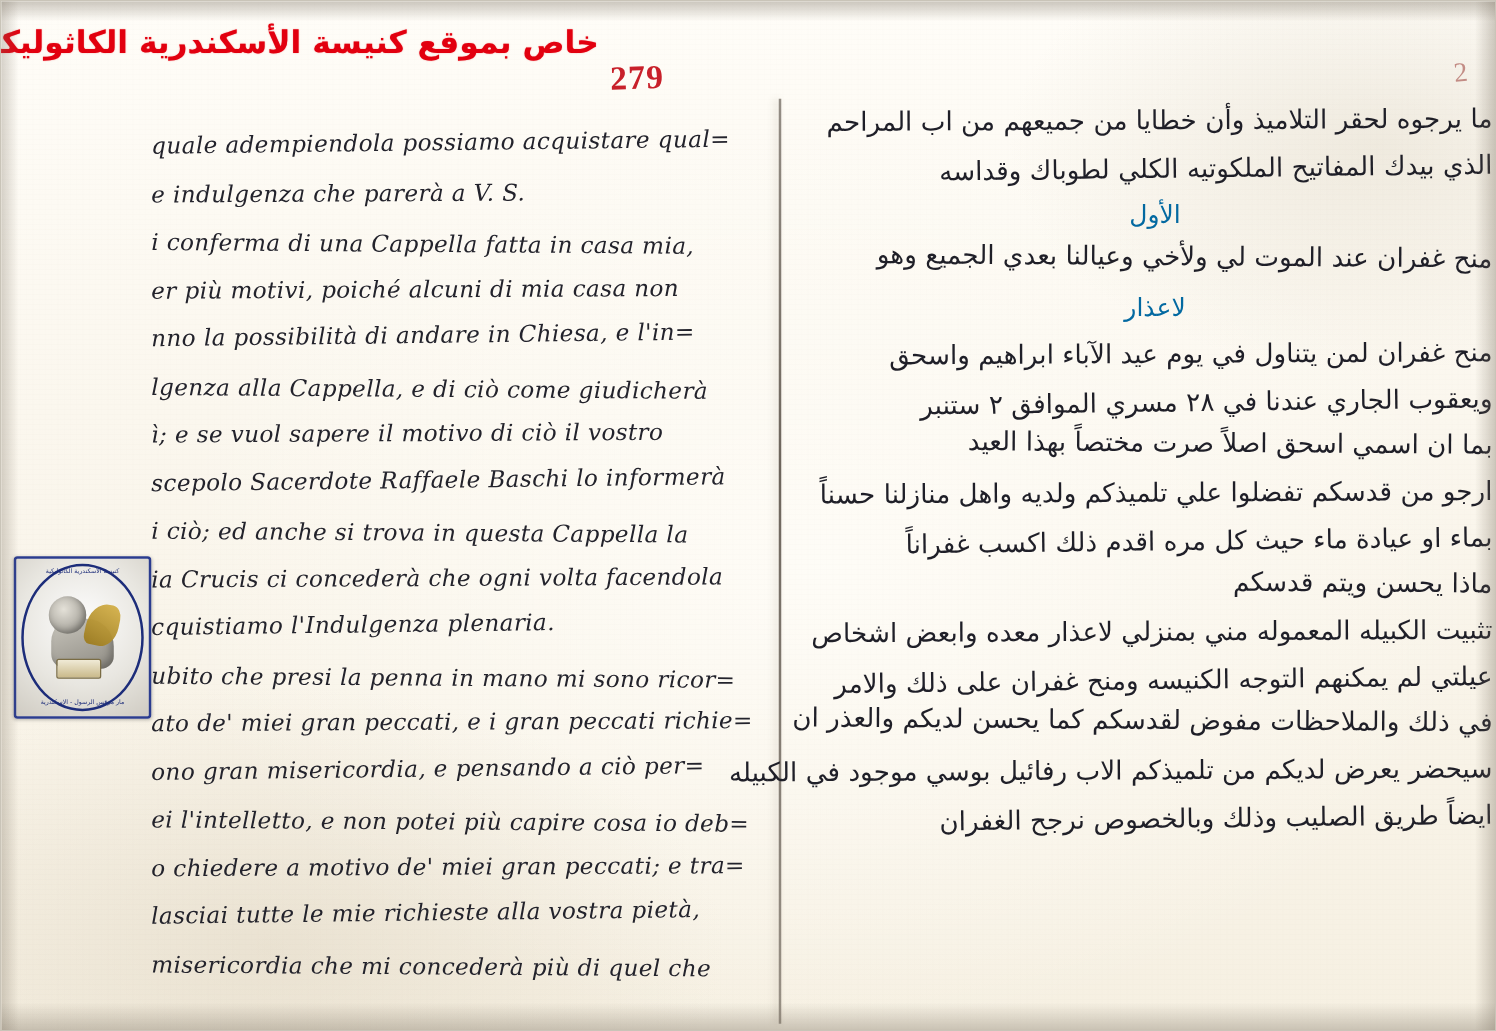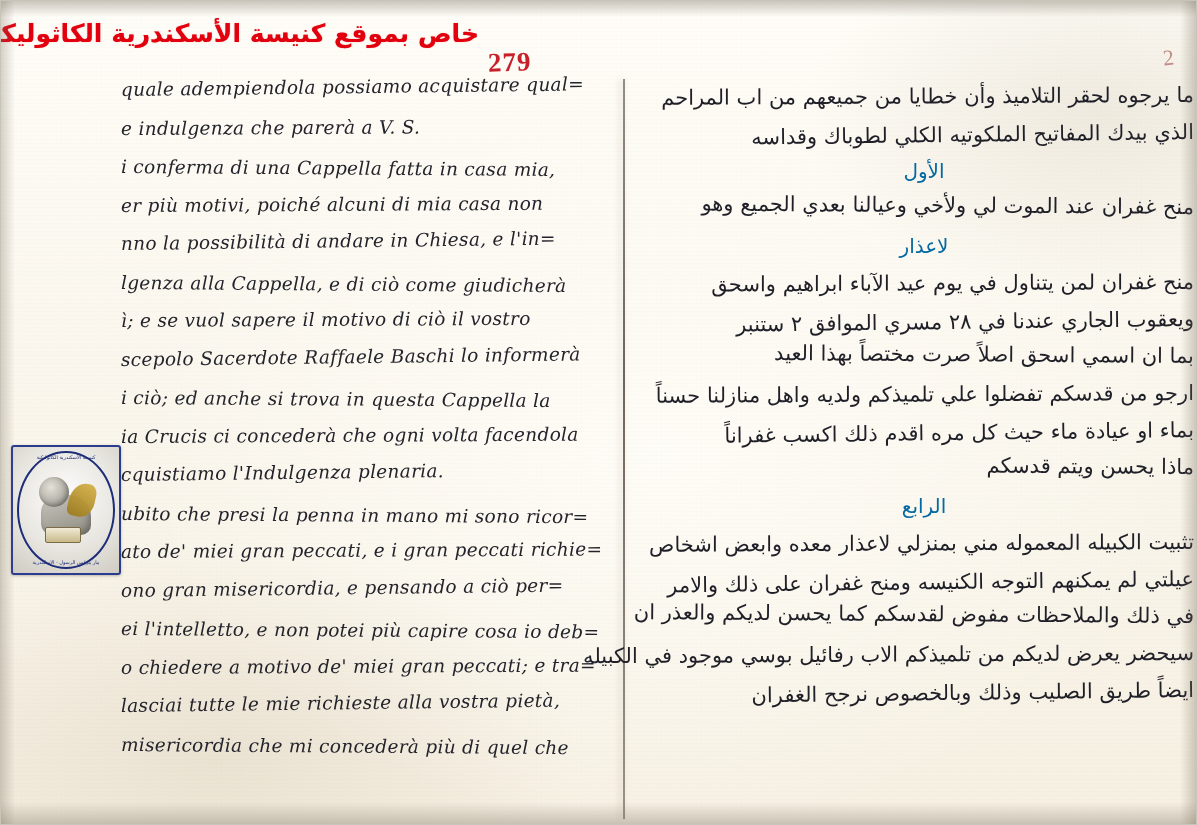--- a/index.html
+++ b/index.html
@@ -196,21 +196,21 @@
     border-radius: 2px;
   }
 
   
   .col {
     position: absolute;
     color: #2a2a33;
   }
   .col-latin {
     left: 120px;
-    top: 80px;
+    top: 108px;
     width: 492px;
   }
   .col-arabic {
     left: 653px;
     top: 84px;
     width: 540px;
     direction: rtl;
     text-align: right;
   }
   .hand-line {
@@ -305,21 +305,20 @@
     <div class="ar-line w1">الذي بيدك المفاتيح الملكوتيه الكلي لطوباك وقداسه</div>
     <div class="ar-heading">الأول</div>
     <div class="ar-line w3">منح غفران عند الموت لي ولأخي وعيالنا بعدي الجميع وهو</div>
     <div class="ar-heading">لاعذار</div>
     <div class="ar-line w2">منح غفران لمن يتناول في يوم عيد الآباء ابراهيم واسحق</div>
     <div class="ar-line w1">ويعقوب الجاري عندنا في ٢٨ مسري الموافق ٢ ستنبر</div>
     <div class="ar-line w3">بما ان اسمي اسحق اصلاً صرت مختصاً بهذا العيد</div>
     <div class="ar-line w2">ارجو من قدسكم تفضلوا علي تلميذكم ولديه واهل منازلنا حسناً</div>
     <div class="ar-line w1">بماء او عيادة ماء حيث كل مره اقدم ذلك اكسب غفراناً</div>
     <div class="ar-line w3">ماذا يحسن ويتم قدسكم</div>
-    <div class="ar-heading">الرابع</div>
     <div class="ar-line w2">تثبيت الكبيله المعموله مني بمنزلي لاعذار معده وابعض اشخاص</div>
     <div class="ar-line w1">عيلتي لم يمكنهم التوجه الكنيسه ومنح غفران على ذلك والامر</div>
     <div class="ar-line w3">في ذلك والملاحظات مفوض لقدسكم كما يحسن لديكم والعذر ان</div>
     <div class="ar-line w2">سيحضر يعرض لديكم من تلميذكم الاب رفائيل بوسي موجود في الكبيله</div>
     <div class="ar-line w1">ايضاً طريق الصليب وذلك وبالخصوص نرجح الغفران</div>
   </div>
 
   <div class="edge-top"></div>
   <div class="edge-bottom"></div>
   <div class="edge-left"></div>

